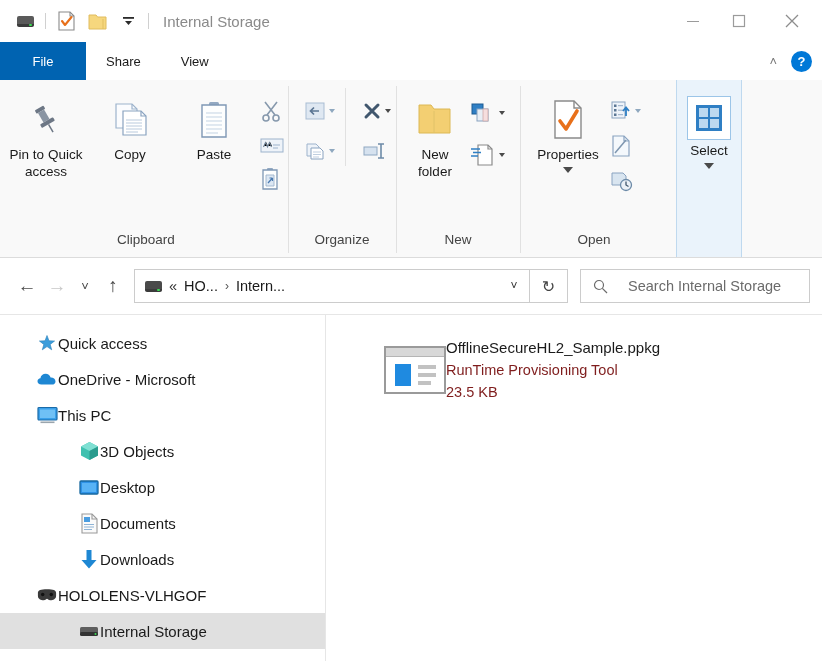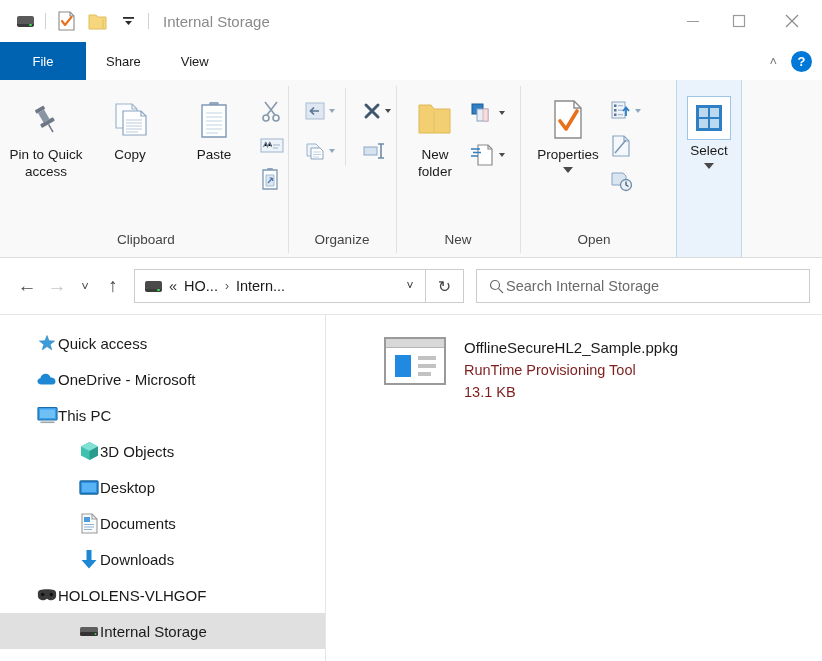--- a/index.html
+++ b/index.html
@@ -84,41 +84,41 @@
   .navbtn.small { width:26px; font-size:13px; }
   .addrbox {
     flex:1; height:34px; border:1px solid #cccccc; background:#fff; display:flex; align-items:center;
     margin-left:6px; min-width:0;
   }
   .crumbs { flex:1; display:flex; align-items:center; gap:7px; padding-left:10px; font-size:14.5px; color:#1a1a1a; overflow:hidden; white-space:nowrap;}
   .crumb-sep { color:#555; font-size:12px; }
   .addr-drop { width:30px; height:32px; display:flex; align-items:center; justify-content:center; color:#333; font-size:12px;}
   .refresh { width:38px; height:34px; border-left:1px solid #e2e2e2; display:flex; align-items:center; justify-content:center; color:#444; font-size:16px;}
   .searchbox {
-    width:334px; height:34px; border:1px solid #cccccc; margin-left:12px; display:flex; align-items:center;
-    gap:2px; padding-left:12px; background:#fff;
+    width:230px; height:34px; border:1px solid #cccccc; margin-left:12px; display:flex; align-items:center;
+    gap:20px; padding-left:12px; background:#fff;
   }
   .search-ph { font-size:14.5px; color:#6b6b6b; }
 
   
   .main { flex:1; display:flex; min-height:0; border-top:1px solid #e6e6e6; }
   .nav {
     width:326px; min-width:326px; background:#ffffff; border-right:1px solid #e6e6e6;
     padding-top:10px; overflow:hidden;
   }
   .navitem {
     height:36px; display:flex; align-items:center; font-size:15px; color:#1a1a1a;
     padding-left:36px; white-space:nowrap;
   }
   .navitem.ind2 { padding-left:78px; }
   .navitem.selected { background:#e0e0e0; }
   .navitem .nico { width:22px; display:flex; align-items:center; justify-content:center; flex:0 0 22px;}
 
   .content { flex:1; background:#ffffff; padding:22px 0 0 58px; }
-  .fileitem { display:flex; gap:18px; align-items:flex-start; }
+  .fileitem { display:flex; align-items:center; }
   .fileinfo { display:flex; flex-direction:column; }
   .fname { font-size:15px; color:#1a1a1a; line-height:22px; }
   .fmeta { font-size:14.5px; color:#7f1d1d; line-height:22px; }
 
   
   .ppkg-ico { width:62px; height:48px; border:2px solid #9a9a9a; background:#fff; position:relative; flex:0 0 62px; }
   .ppkg-ico .bar { position:absolute; top:0; left:0; right:0; height:9px; background:#d8d8d8; border-bottom:1px solid #b5b5b5;}
   .ppkg-ico .blue { position:absolute; left:9px; top:16px; width:16px; height:22px; background:#1f8ae0; }
   .ppkg-ico .ln { position:absolute; left:32px; height:4px; background:#c2c2c2; }
 </style>
@@ -543,18 +543,18 @@
         <div class="ppkg-ico">
           <div class="bar"></div>
           <div class="blue"></div>
           <div class="ln" style="top:17px; width:18px;"></div>
           <div class="ln" style="top:25px; width:18px;"></div>
           <div class="ln" style="top:33px; width:13px;"></div>
         </div>
         <div class="fileinfo">
           <div class="fname">OfflineSecureHL2_Sample.ppkg</div>
           <div class="fmeta">RunTime Provisioning Tool</div>
-          <div class="fmeta">13.1 KB</div>
+          <div class="fmeta">23.5 KB</div>
         </div>
       </div>
     </div>
   </div>
 </div>
 
 </body></html>

